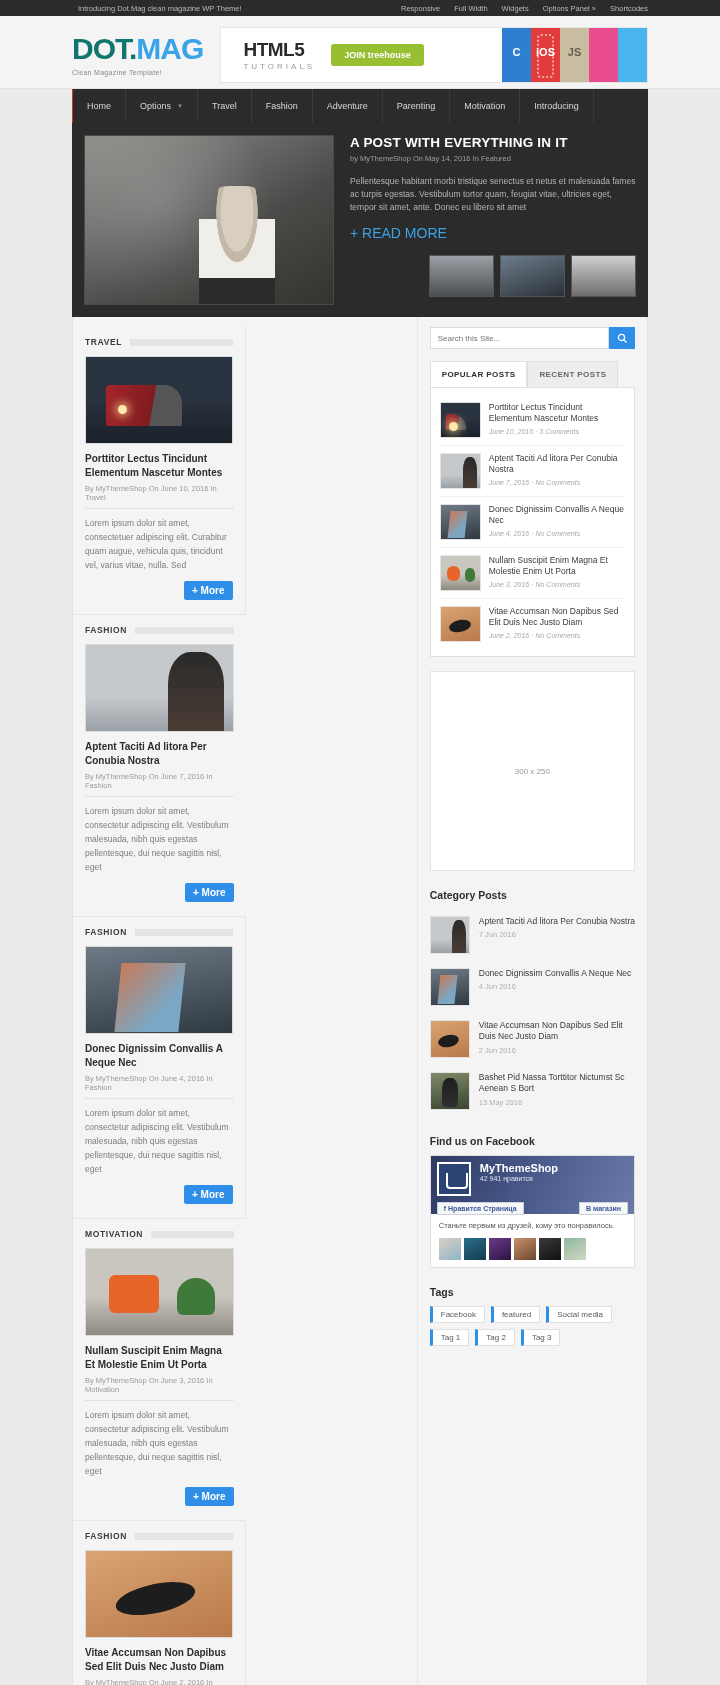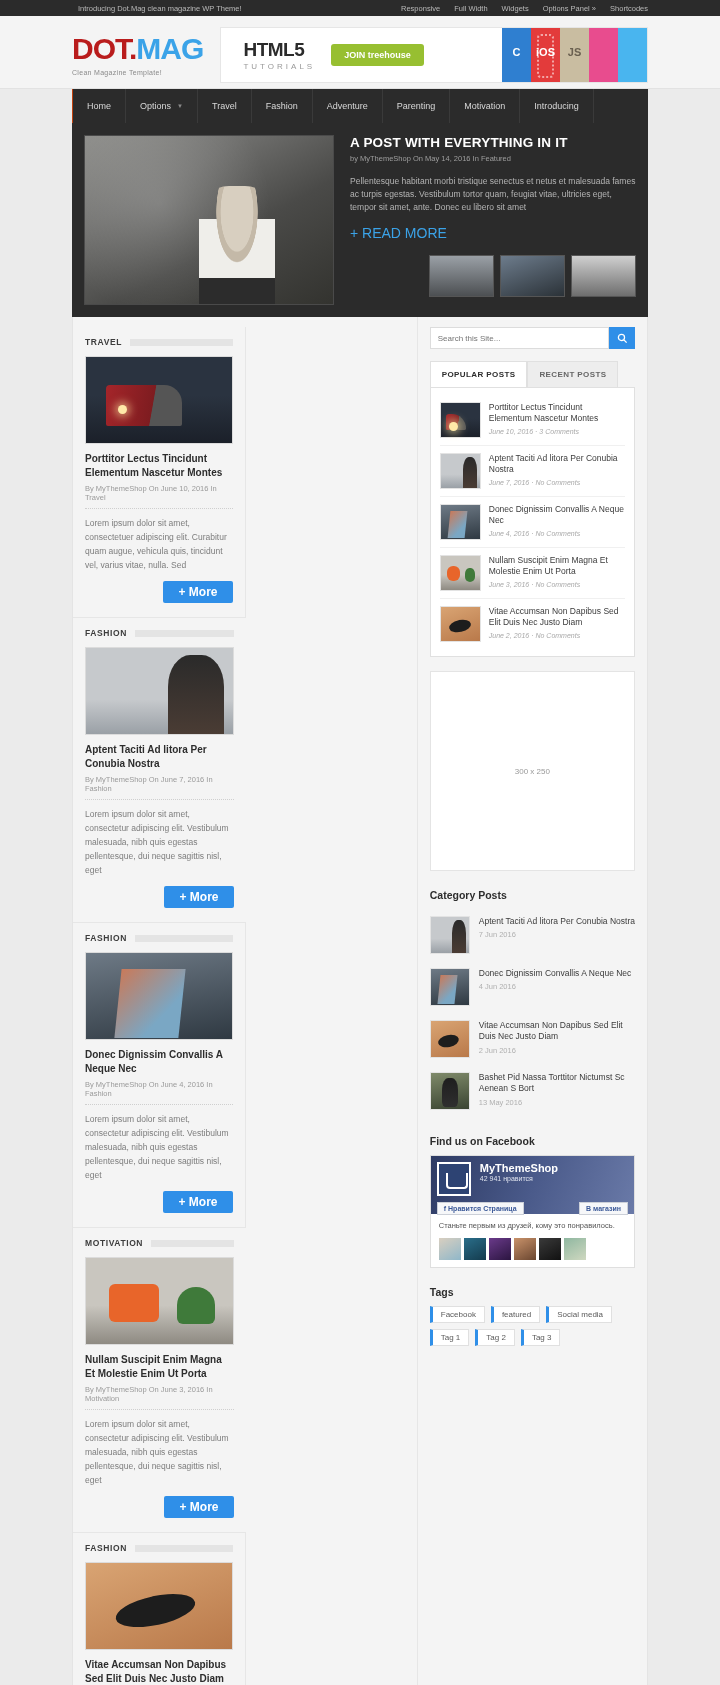--- a/index.html
+++ b/index.html
@@ -24,21 +24,21 @@
   .topbar .tb-right span { color: #b9b9b9; }
 
   
   .header-wrap { background: #f4f4f4; border-bottom: 1px solid #e2e2e2; }
   .header {
     width: 576px; margin: 0 auto; height: 72px;
     display: flex; align-items: center; padding-top: 6px;
   }
   .logo { width: 145px; }
   .logo-main { font-size: 30px; font-weight: bold; letter-spacing: -1px; line-height: 1; }
-  .logo-main .dot { color: #b91c1c; }
+  .logo-main .dot { color: #0f766e; }
   .logo-main .mag { color: #3ba3e8; }
   .logo-tag { font-size: 7px; color: #8a8a8a; margin-top: 5px; letter-spacing: .3px; }
   .banner {
     width: 468px; height: 56px; margin-left: 16px;
     background: #fff; border: 1px solid #e6e6e6;
     display: flex; align-items: center; overflow: hidden; position: relative;
   }
   .banner-h5 { margin-left: 22px; }
   .banner-h5 .t1 { font-size: 19px; font-weight: bold; color: #2b2b2b; letter-spacing: -0.5px; }
   .banner-h5 .t2 { font-size: 8px; color: #999; letter-spacing: 3px; margin-top: 1px; }
@@ -113,22 +113,22 @@
   .t-can:after{content:"";position:absolute;left:16%;top:30%;width:34%;height:44%;background:#e8652a;border-radius:6px;}
   .t-can:before{content:"";position:absolute;right:12%;top:34%;width:26%;height:42%;background:#3f7a3a;border-radius:50% 50% 6px 6px;}
   .t-sand { background: linear-gradient(160deg,#d9a473,#b9794a); position:relative;}
   .t-sand:after{content:"";position:absolute;left:20%;top:38%;width:56%;height:34%;background:#1d1d1d;border-radius:50%;transform:rotate(-12deg);}
   .t-dog { background: linear-gradient(170deg,#7f8a6a,#3a4432); position:relative;}
   .t-dog:after{content:"";position:absolute;left:30%;top:14%;width:42%;height:80%;background:linear-gradient(180deg,#1e1e1e,#2f2f2f);border-radius:40% 40% 20% 20%;}
   .post-title { font-size: 10px; font-weight: bold; color: #2d2d2d; line-height: 1.35; margin-top: 8px; }
   .post-meta { font-size: 7.5px; color: #9a9a9a; margin-top: 5px; padding-bottom: 6px; border-bottom: 1px dotted #cfcfcf; }
   .post-ex { font-size: 8.5px; line-height: 1.65; color: #7d7d7d; margin-top: 7px; }
   .more-btn {
-    display: inline-block; background: #2f8fe8; color: #fff; font-size: 12px; font-weight: bold;
-    padding: 4px 15px; border-radius: 2px; float: right; margin-top: 9px;
+    display: inline-block; background: #2f8fe8; color: #fff; font-size: 10px; font-weight: bold;
+    padding: 4px 8px; border-radius: 2px; float: right; margin-top: 9px;
   }
 
   
   .sidebar { width: 231px; padding: 10px 12px 16px 12px; border-left: 1px solid #e6e6e6; }
   .searchbox { display: flex; height: 22px; margin-bottom: 12px; }
   .searchbox input {
     flex: 1; border: 1px solid #dcdcdc; background: #fff; font-size: 8px; color: #9a9a9a;
     padding: 0 7px; font-family: inherit; outline: none;
   }
   .searchbox .sbtn { width: 26px; background: #2f8fe8; display:flex;align-items:center;justify-content:center; }

